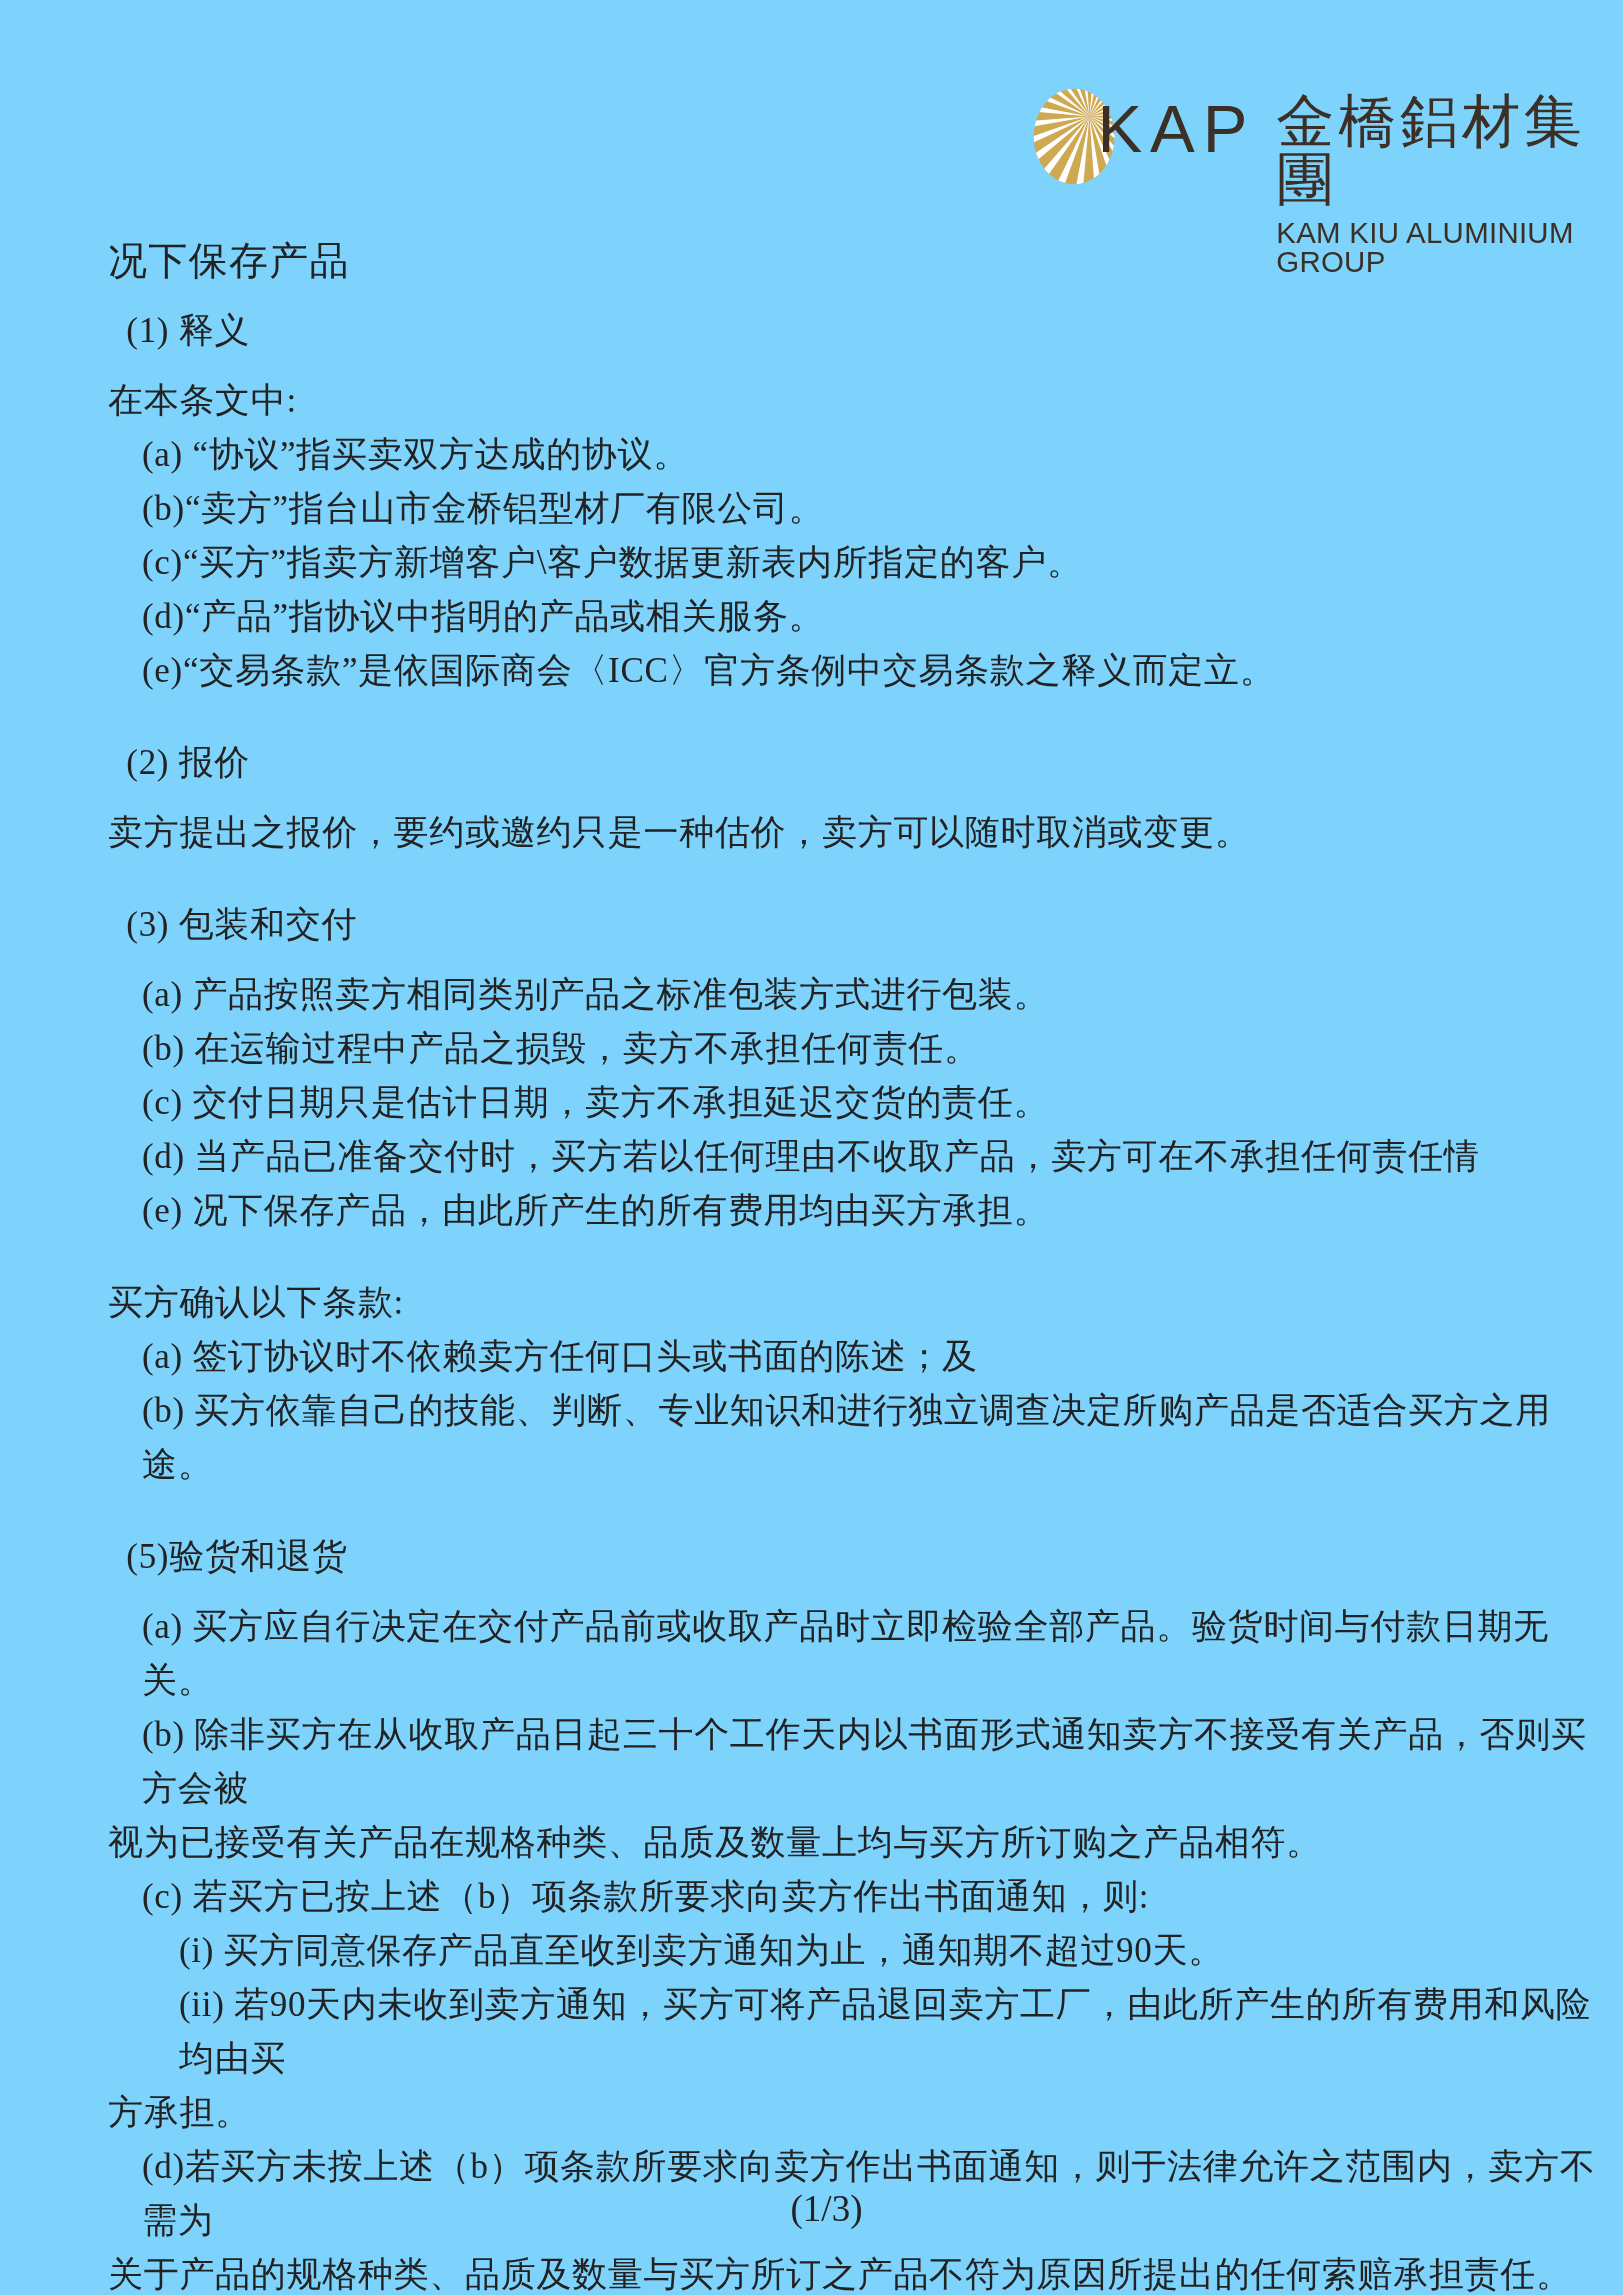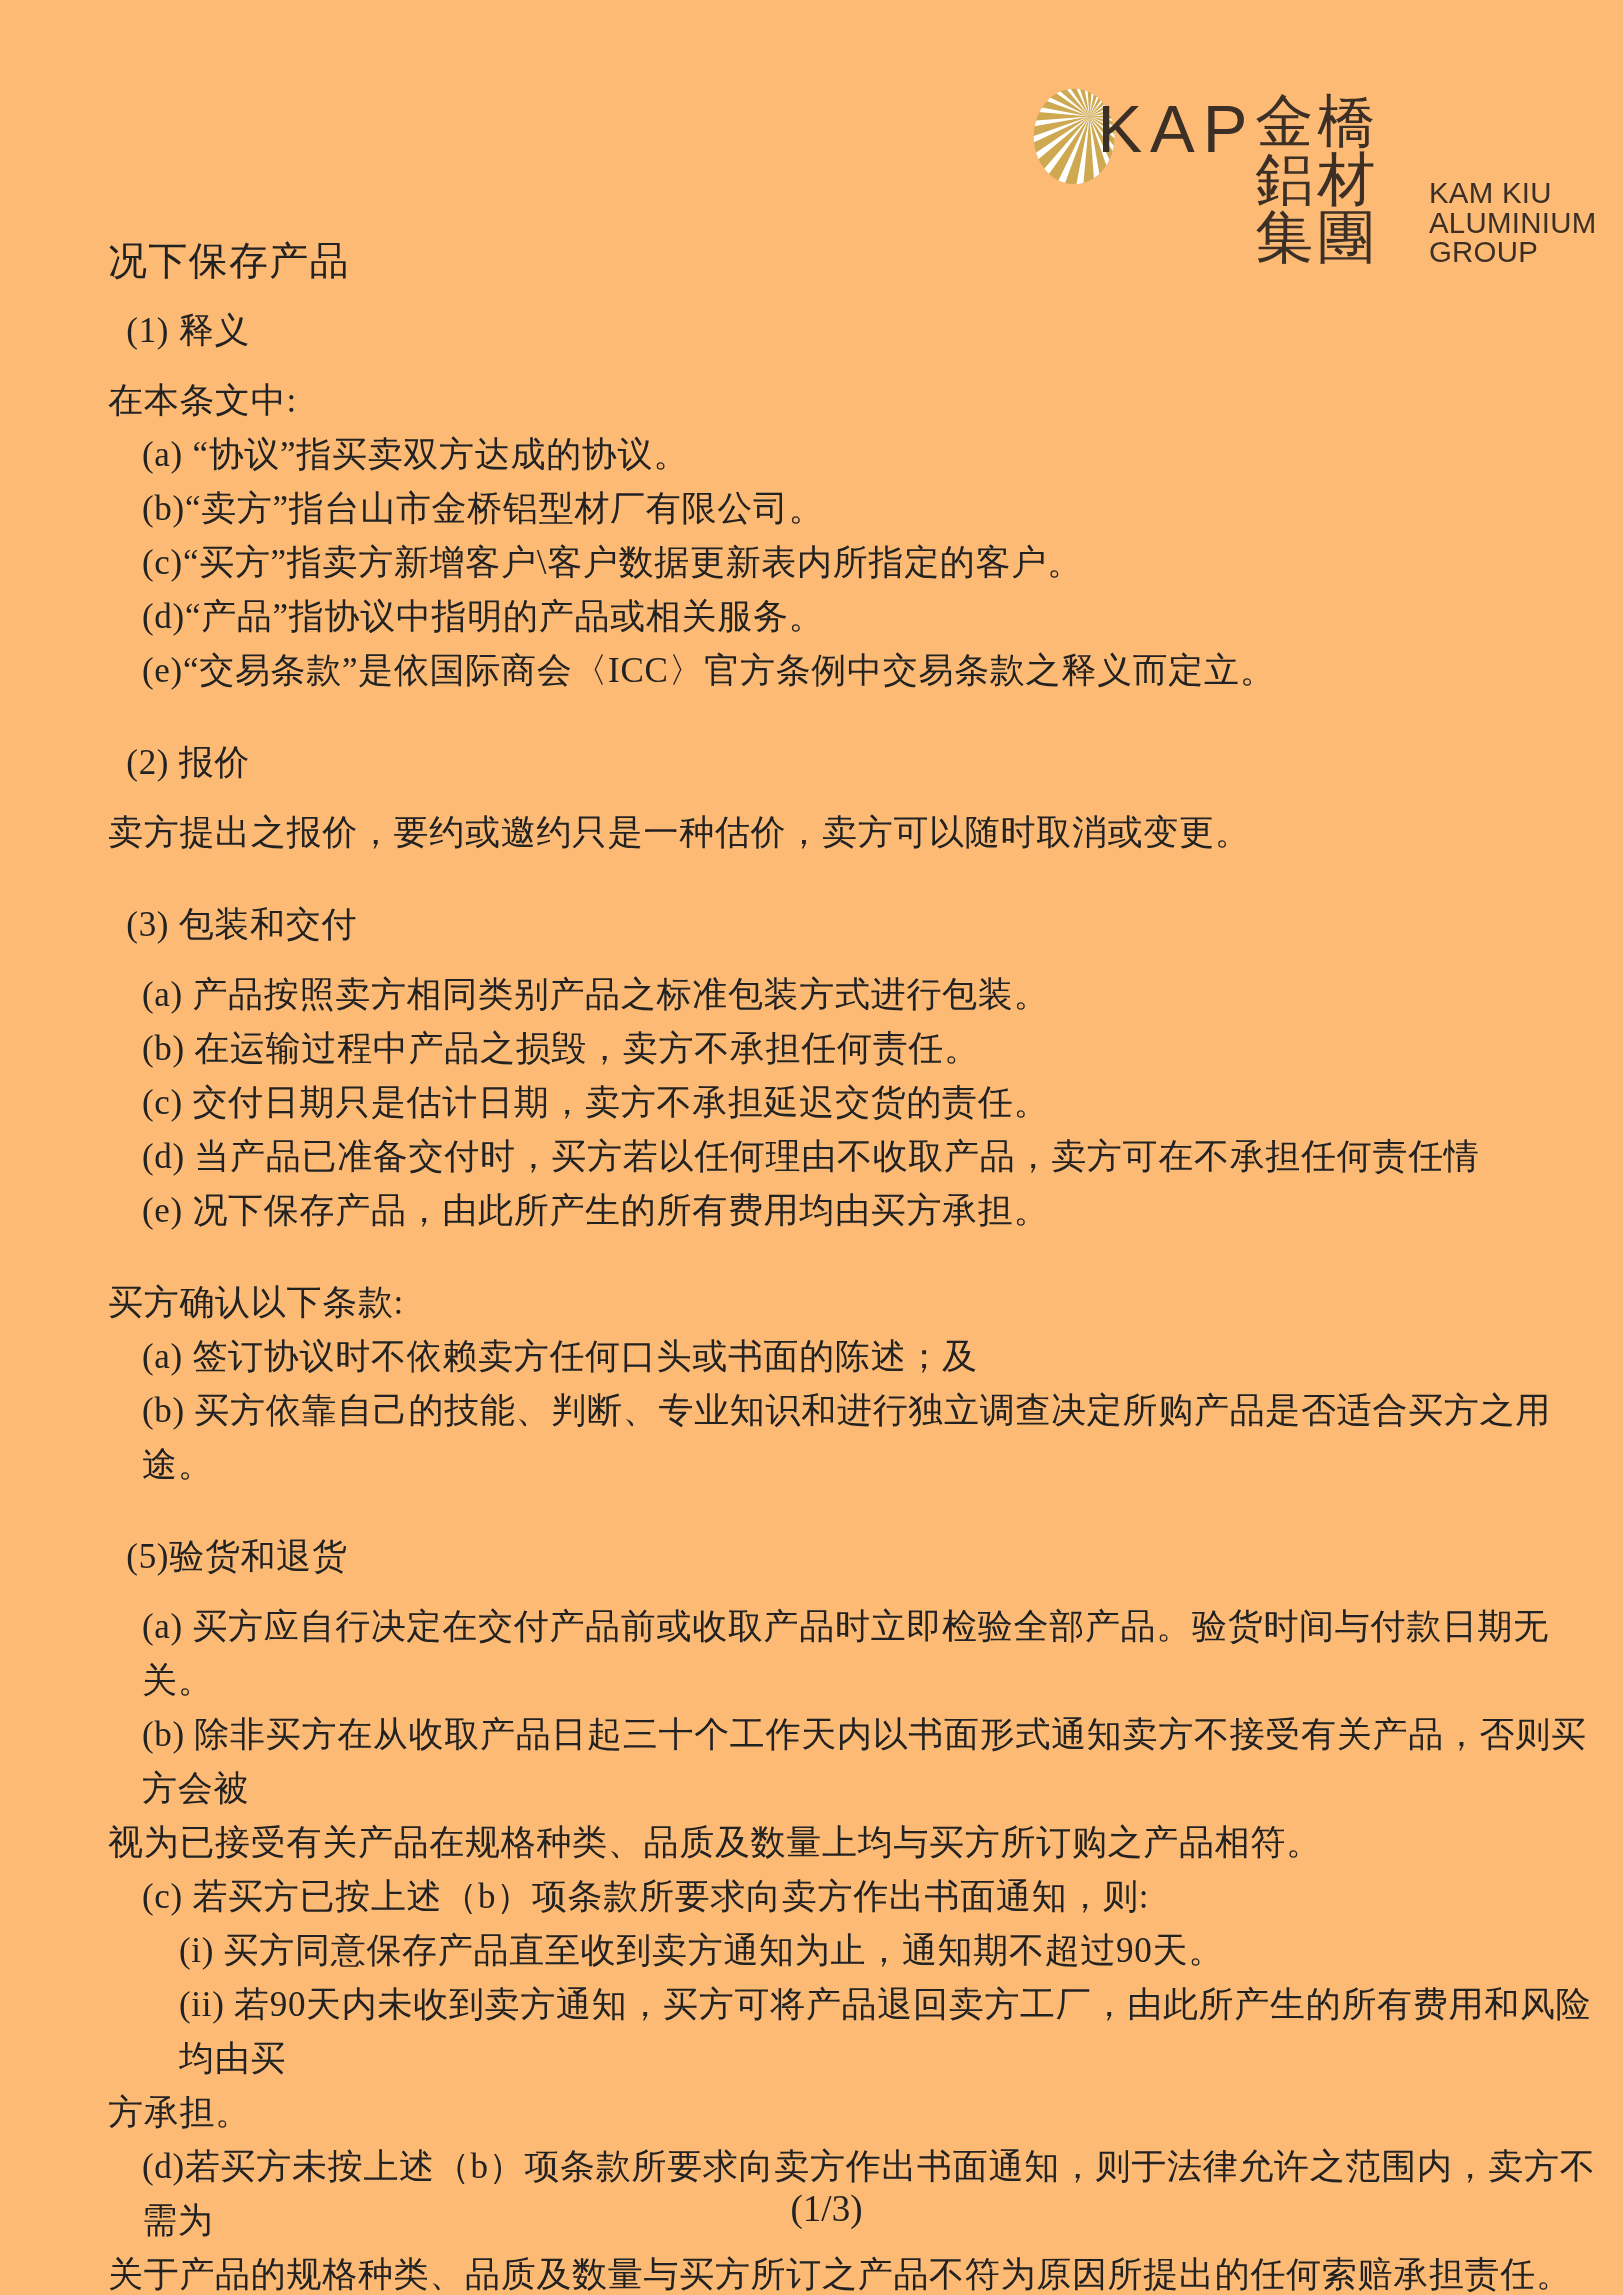--- a/index.html
+++ b/index.html
@@ -1,24 +1,24 @@
 <!DOCTYPE html>
 <html style="font-size:10.5px"><head>
 <meta charset="utf-8">
 <style>
   html,body{margin:0;padding:0;background:#ffffff;}
-  .page{position:relative;width:1623px;height:2295px;background:#fdba74;overflow:hidden;
+  .page{position:relative;width:1623px;height:2295px;background:#7dd3fc;overflow:hidden;
         font-family:"Liberation Serif","DejaVu Serif",serif;color:#222222;}
 
   
   .logo{position:absolute;top:77px;left:1026px;display:flex;align-items:flex-start;}
   .logo-mark{width:99px;height:99px;margin-top:9.2px;flex:0 0 auto;}
   .logo-kap{font-family:"Liberation Sans","DejaVu Sans",sans-serif;font-size:67px;line-height:1;
             letter-spacing:7.9px;font-weight:500;color:#3b2f26;margin-left:-27.5px;margin-top:18.3px;}
-  .logo-right{display:flex;flex-direction:row;margin-left:0;}
+  .logo-right{display:flex;flex-direction:column;margin-left:21px;}
   .logo-zh{font-size:58px;line-height:1;letter-spacing:3.9px;color:#3b2f26;margin-top:15.7px;
            font-family:"Liberation Serif","DejaVu Serif",serif;}
   .logo-en{font-family:"Liberation Sans","DejaVu Sans",sans-serif;font-size:29.4px;line-height:1;
            letter-spacing:0.3px;color:#3b2f26;margin-top:9.2px;align-self:flex-end;}
 
   
   .content{position:absolute;left:108px;top:234px;width:1498px;}
   .doc-title{font-size:39px;font-weight:normal;margin:0 0 11.8px 0;line-height:54px;letter-spacing:1.3px;}
   .section{margin-top:38px;}
   .section.first{margin-top:0;}

